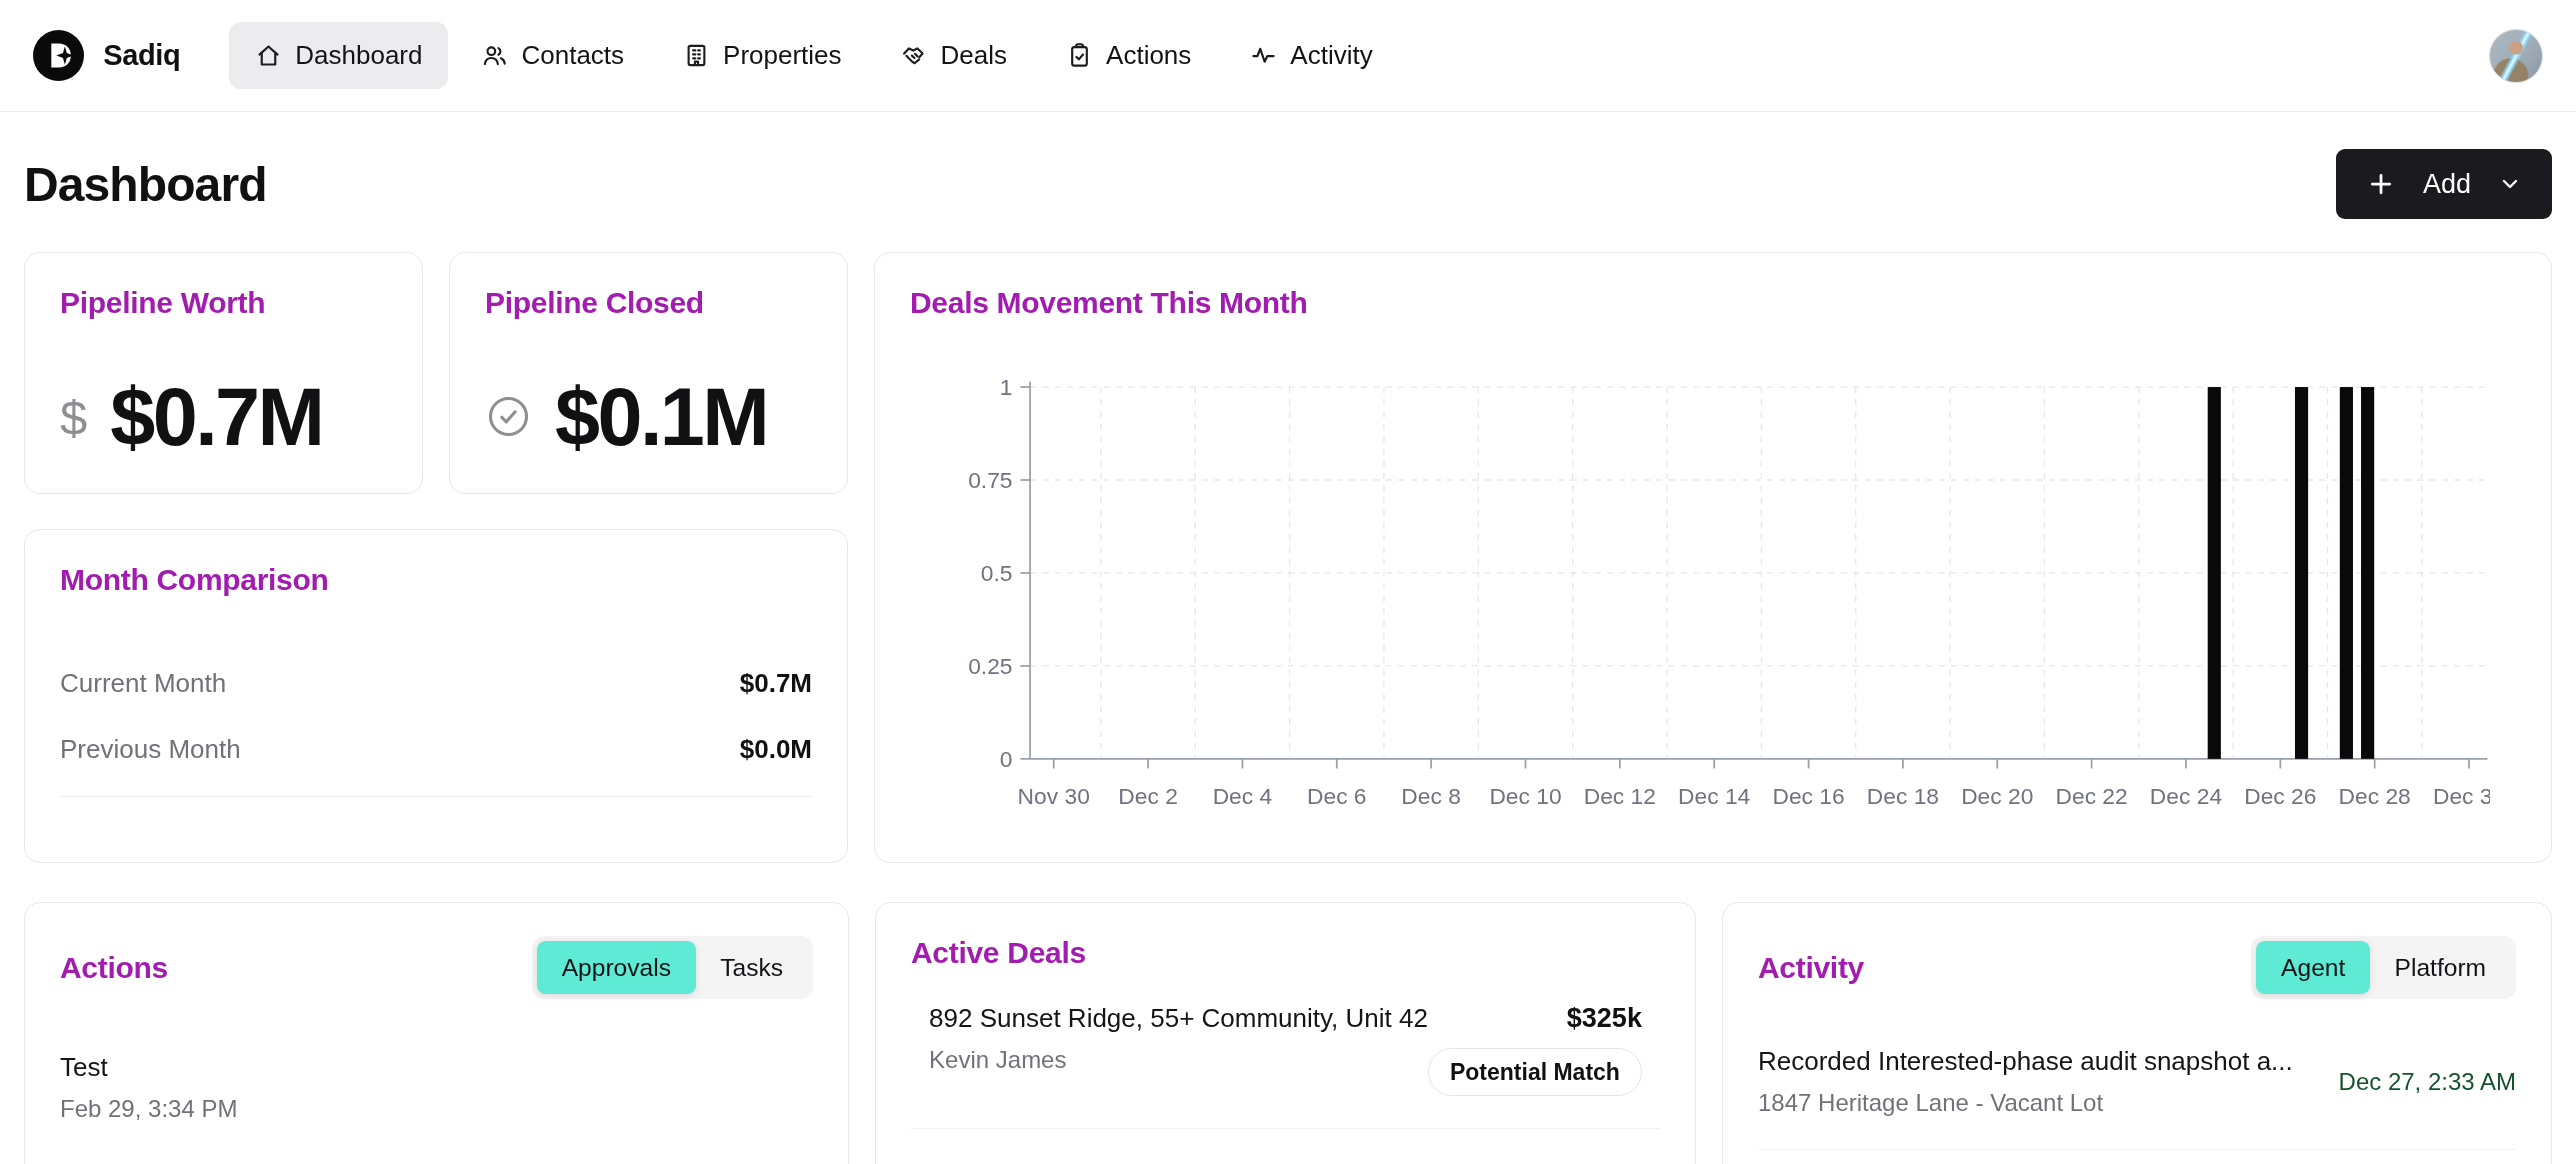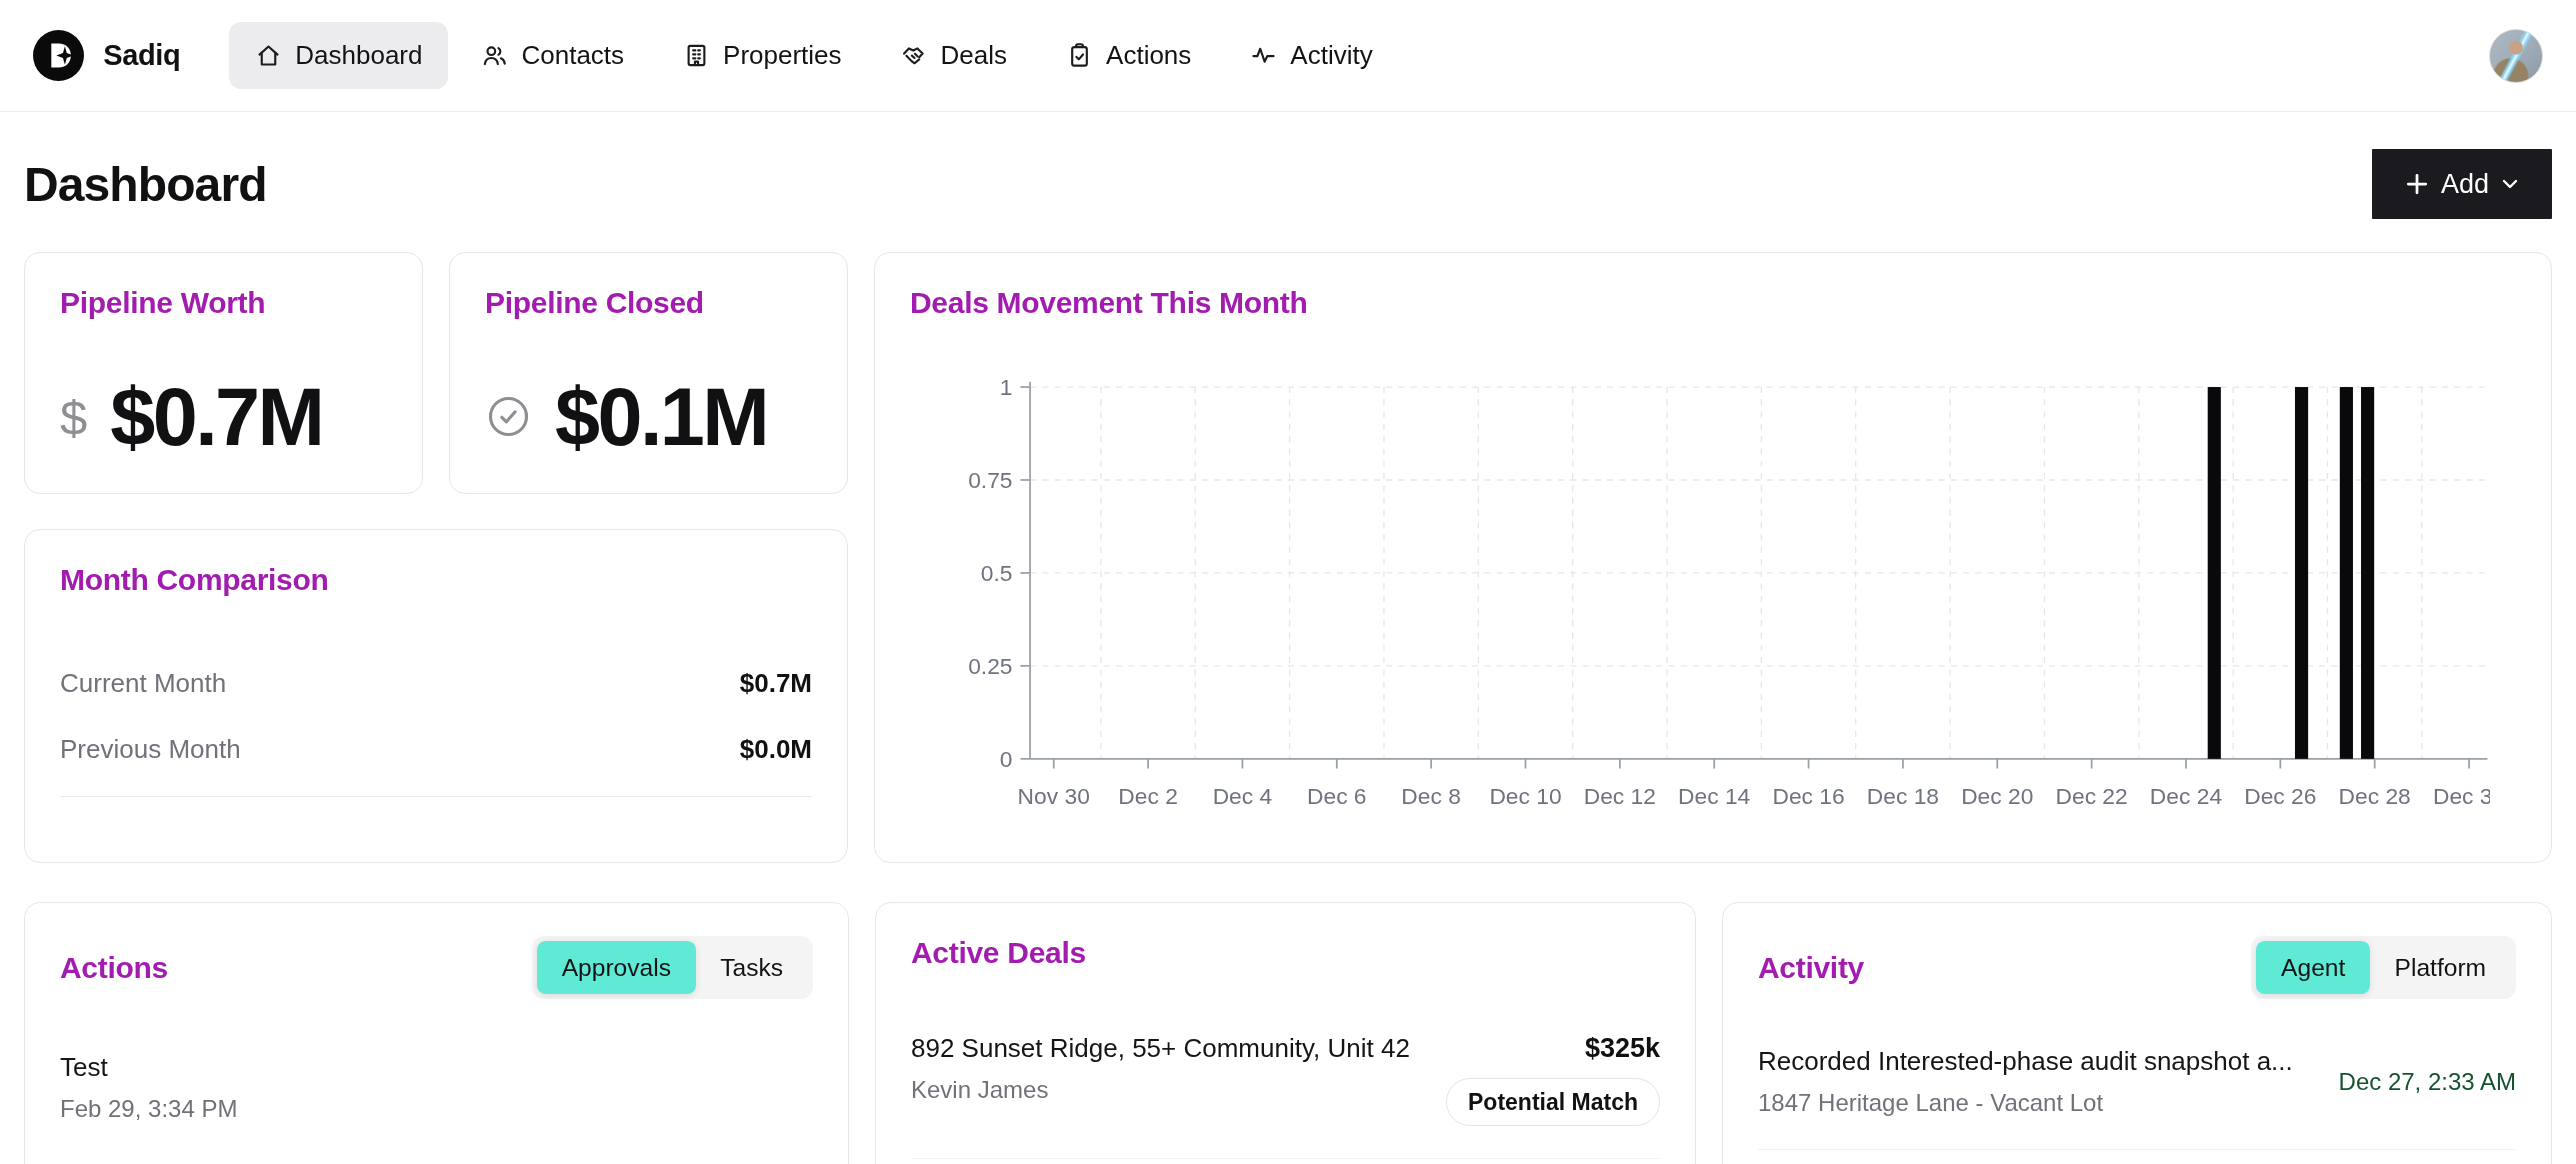--- a/index.html
+++ b/index.html
@@ -36,22 +36,22 @@
       radial-gradient(circle at 40% 88%, rgba(150,128,96,.95) 0 30%, rgba(150,128,96,0) 33%),
       linear-gradient(135deg,#aeb9c2 0%,#9fabb6 55%,#8c98a4 100%);
     border:0.9px solid #d8dadd;
   }
 
   
   .main { padding:0 24px; }
   .page-header { display:flex; align-items:center; justify-content:space-between; margin-top:37px; }
   .page-title { font-size:48px; font-weight:700; letter-spacing:-0.9px; }
   .add-btn {
-    display:flex; align-items:center; gap:9px;
-    background:#1b1b1f; color:#fff; border:none; border-radius:1px;
+    display:flex; align-items:center; gap:27px;
+    background:#1b1b1f; color:#fff; border:none; border-radius:9px;
     height:70px; padding:0 30px; font-size:27px; font-weight:500; cursor:pointer;
     font-family:inherit;
   }
   .add-btn svg { stroke:#fff; fill:none; stroke-linecap:round; stroke-linejoin:round; }
 
   .grid1 {
     display:grid; grid-template-columns:399px 399px 1fr;
     grid-template-rows:242px 334px; gap:35px 26px; margin-top:33px;
   }
   .grid2 {
@@ -94,21 +94,21 @@
     color:#131316; background:transparent; border:none; cursor:pointer; font-family:inherit;
   }
   .seg-btn.active { background:#5eead4; box-shadow:0 1.8px 7px rgba(0,0,0,.10); }
 
   
   .action-item { margin-top:53px; }
   .item-title { font-size:26px; font-weight:500; color:#151518; }
   .item-sub { font-size:24px; color:#71717a; margin-top:12.3px; }
 
   
-  .deal-row { display:flex; justify-content:space-between; margin-top:63px; }
+  .deal-row { display:flex; justify-content:center; margin-top:33px; }
   .deal-price { font-size:27px; font-weight:700; text-align:right; }
   .badge {
     display:inline-block; margin-top:14px; padding:9.7px 21px;
     border:1.8px solid #e5e5e7; border-radius:877px;
     font-size:23px; font-weight:700; background:#fff; white-space:nowrap;
   }
   .row-divider { border-top:1.8px solid #f1f1f3; margin-top:32px; }
   .deal-right { text-align:right; }
 
   

